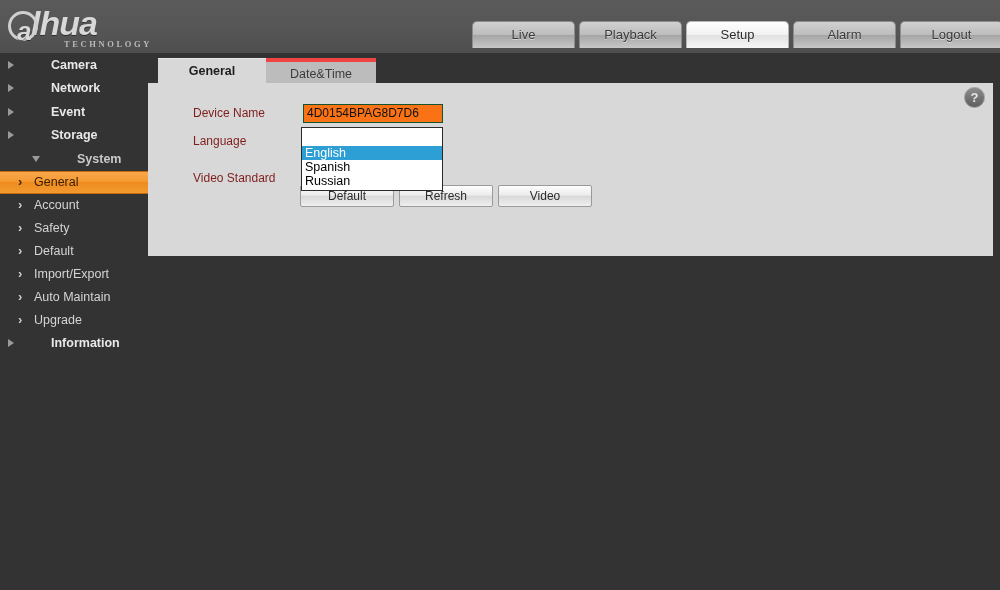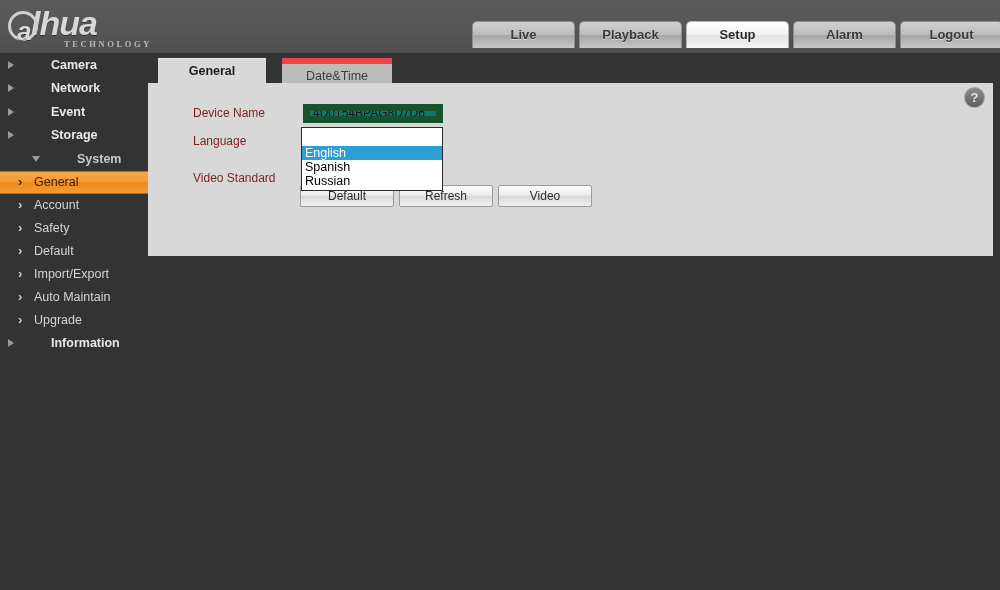--- a/index.html
+++ b/index.html
@@ -75,21 +75,21 @@
     height: 32px;
     display: flex;
     gap: 4px;
   }
   .topnav-tab {
     width: 103px;
     height: 27px;
     line-height: 26px;
     text-align: center;
     font-size: 13px;
-    font-weight: bold;
+    font-weight: normal;
     color: #3a3a3a;
     background: linear-gradient(to bottom, #d0d0d0 0%, #bdbdbd 48%, #a6a6a6 52%, #c7c7c7 100%);
     border: 1px solid #8c8c8c;
     border-bottom: none;
     border-radius: 5px 5px 0 0;
     box-sizing: border-box;
     cursor: pointer;
     text-shadow: 0 1px 0 rgba(255,255,255,0.5);
   }
   .topnav-tab.active {
@@ -180,24 +180,24 @@
   .ctab.active {
     width: 108px;
     margin-left: 10px;
     background: #d8d8d8;
     color: #1d1d1d;
     font-weight: bold;
     border-top: 1px solid #e8e8e8;
   }
   .ctab.idle {
     width: 110px;
-    margin-left: 16px;
+    margin-left: 0;
     background: #bcbcbc;
     color: #3c3c3c;
-    border-top: 6px solid #ef4444;
+    border-top: 4px solid #ef4444;
   }
 
   .panel {
     position: absolute;
     left: 148px; top: 83px;
     width: 845px;
     height: 173px;
     background: #d8d8d8;
     box-sizing: border-box;
   }
@@ -230,22 +230,22 @@
     color: #7f1d1d;
     white-space: nowrap;
   }
   .r1 { left: 45px; top: 19px; }
   .r2 { left: 45px; top: 47px; }
   .r3 { left: 45px; top: 72px; margin-top: 12px; }
 
   .txt-input {
     width: 140px;
     height: 19px;
-    border: 7px solid #14532d;
-    background: #0f766e;
+    border: 1px solid #14532d;
+    background: #f97316;
     font-size: 12px;
     color: #111;
     padding: 0 3px;
     box-sizing: border-box;
     font-family: "Liberation Sans", sans-serif;
     outline: none;
   }
 
   
   .dropdown-open {

